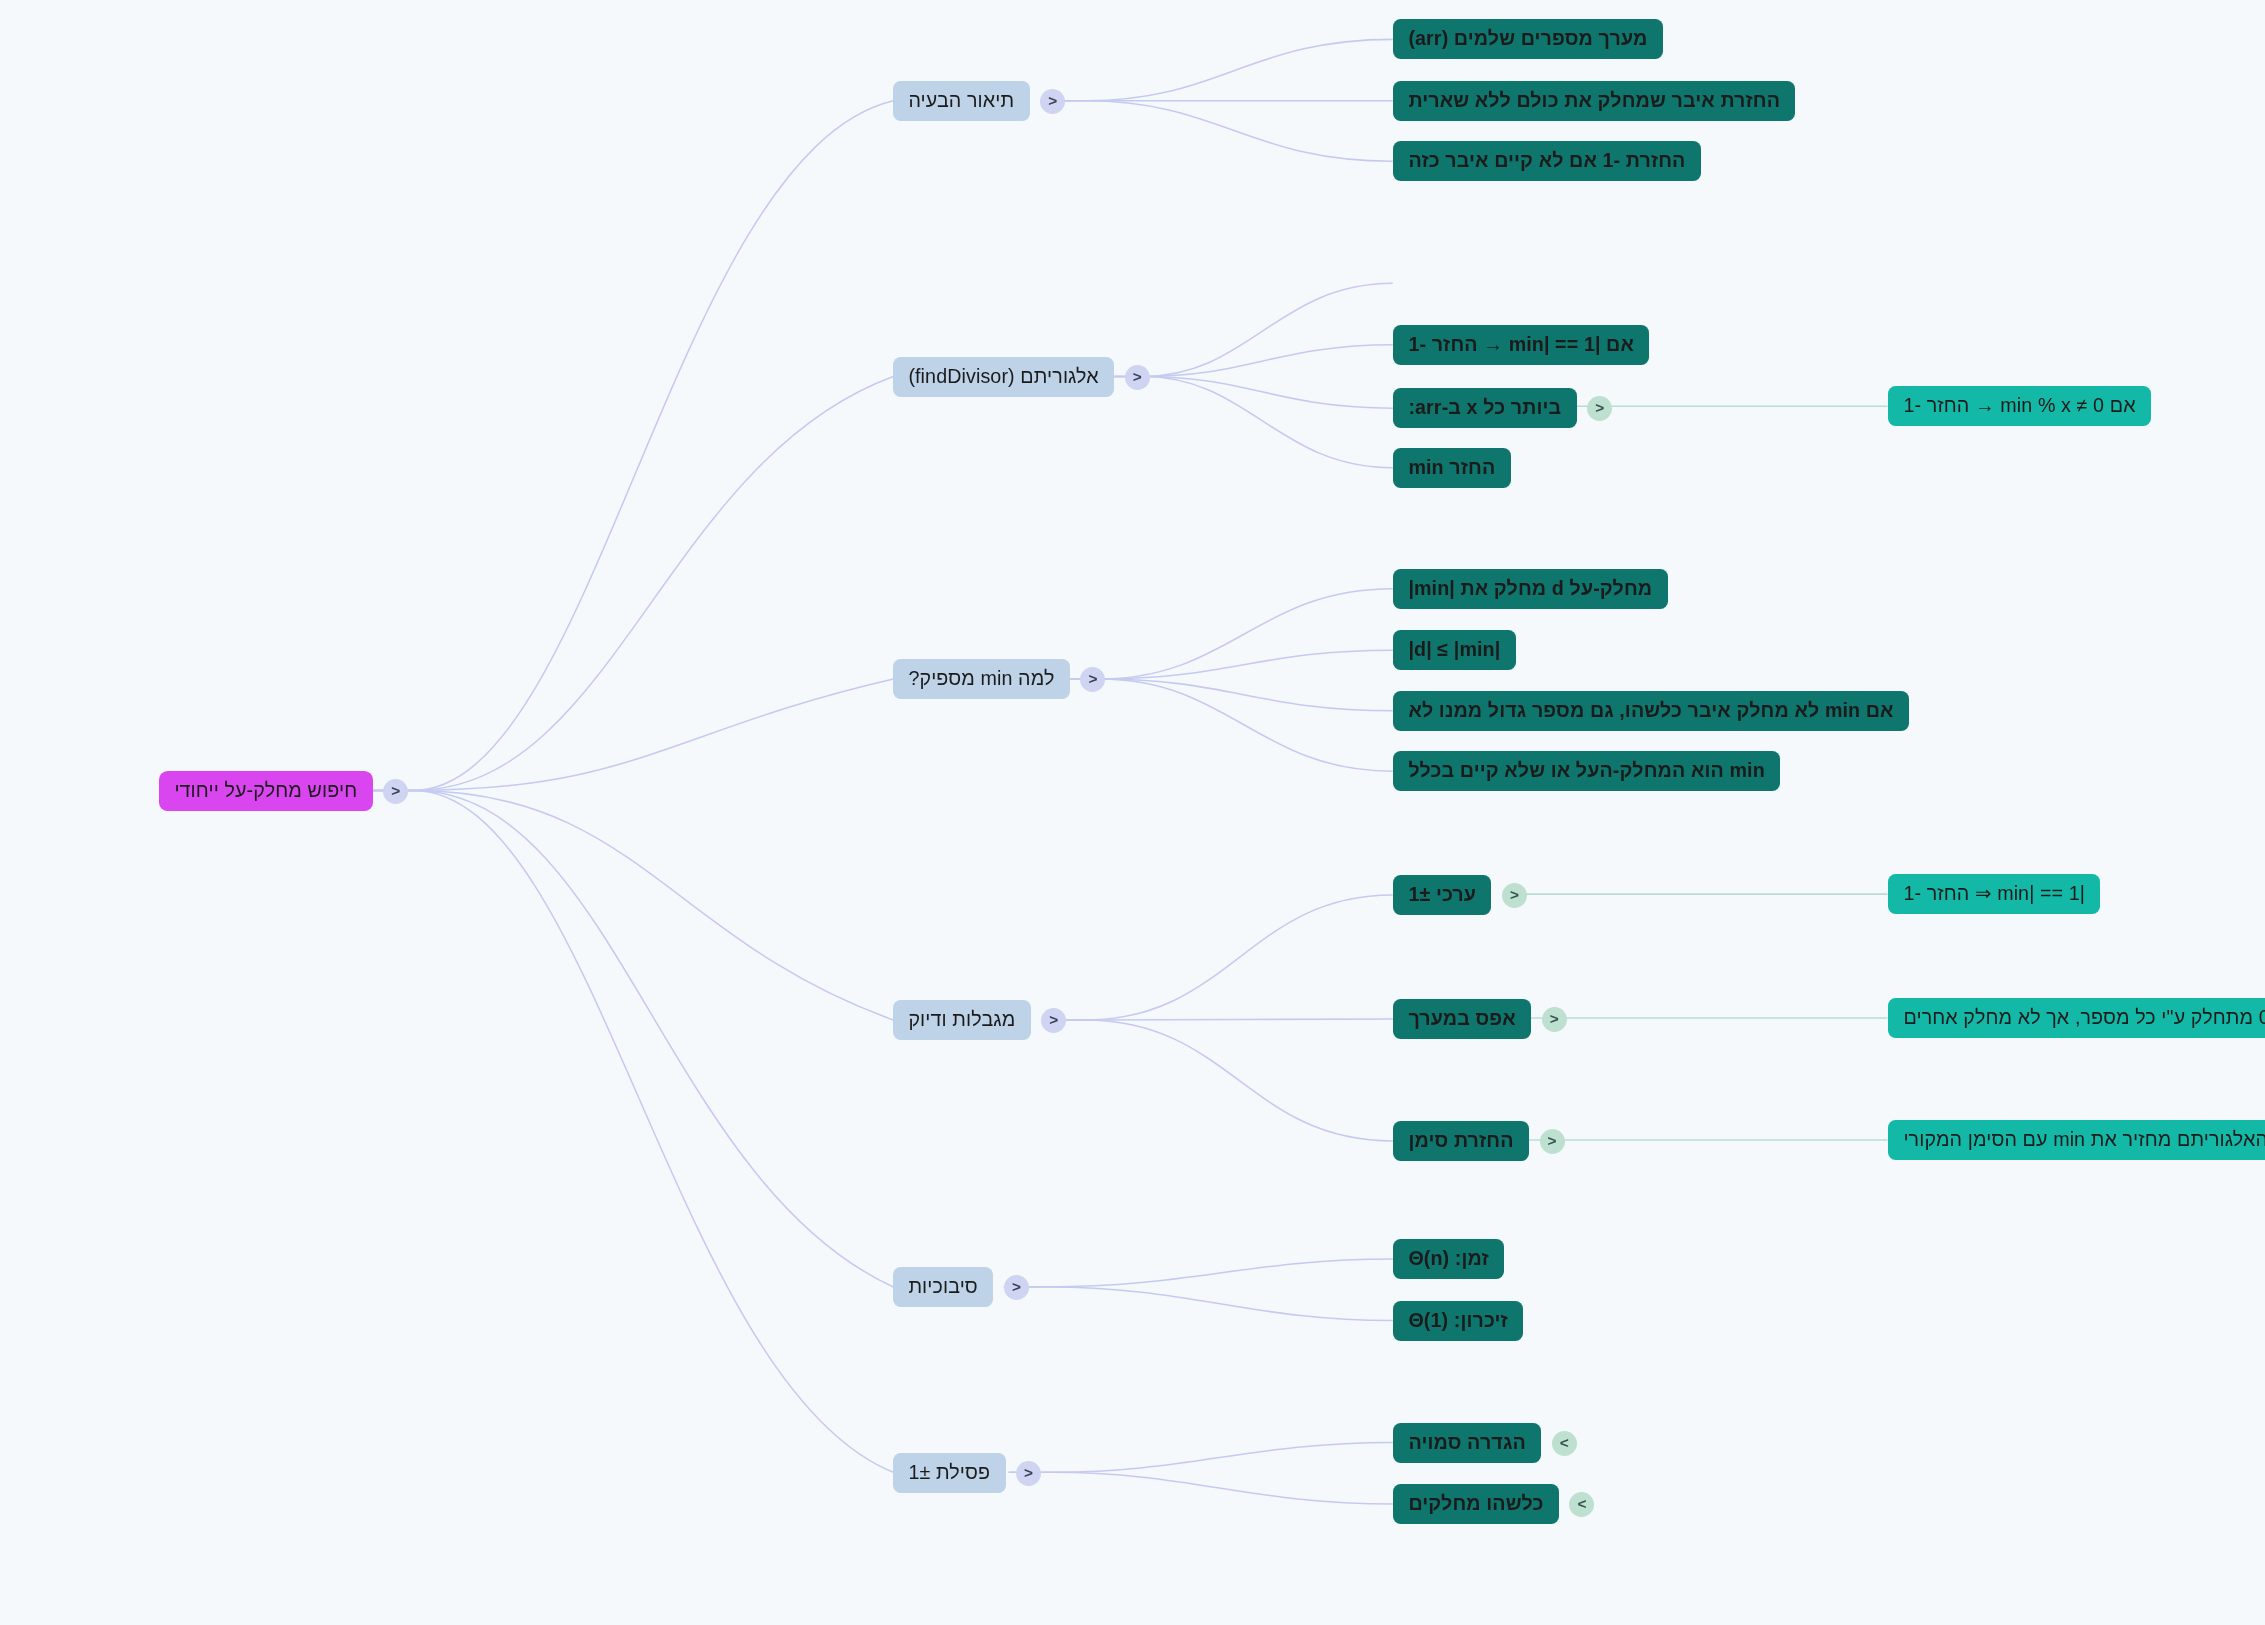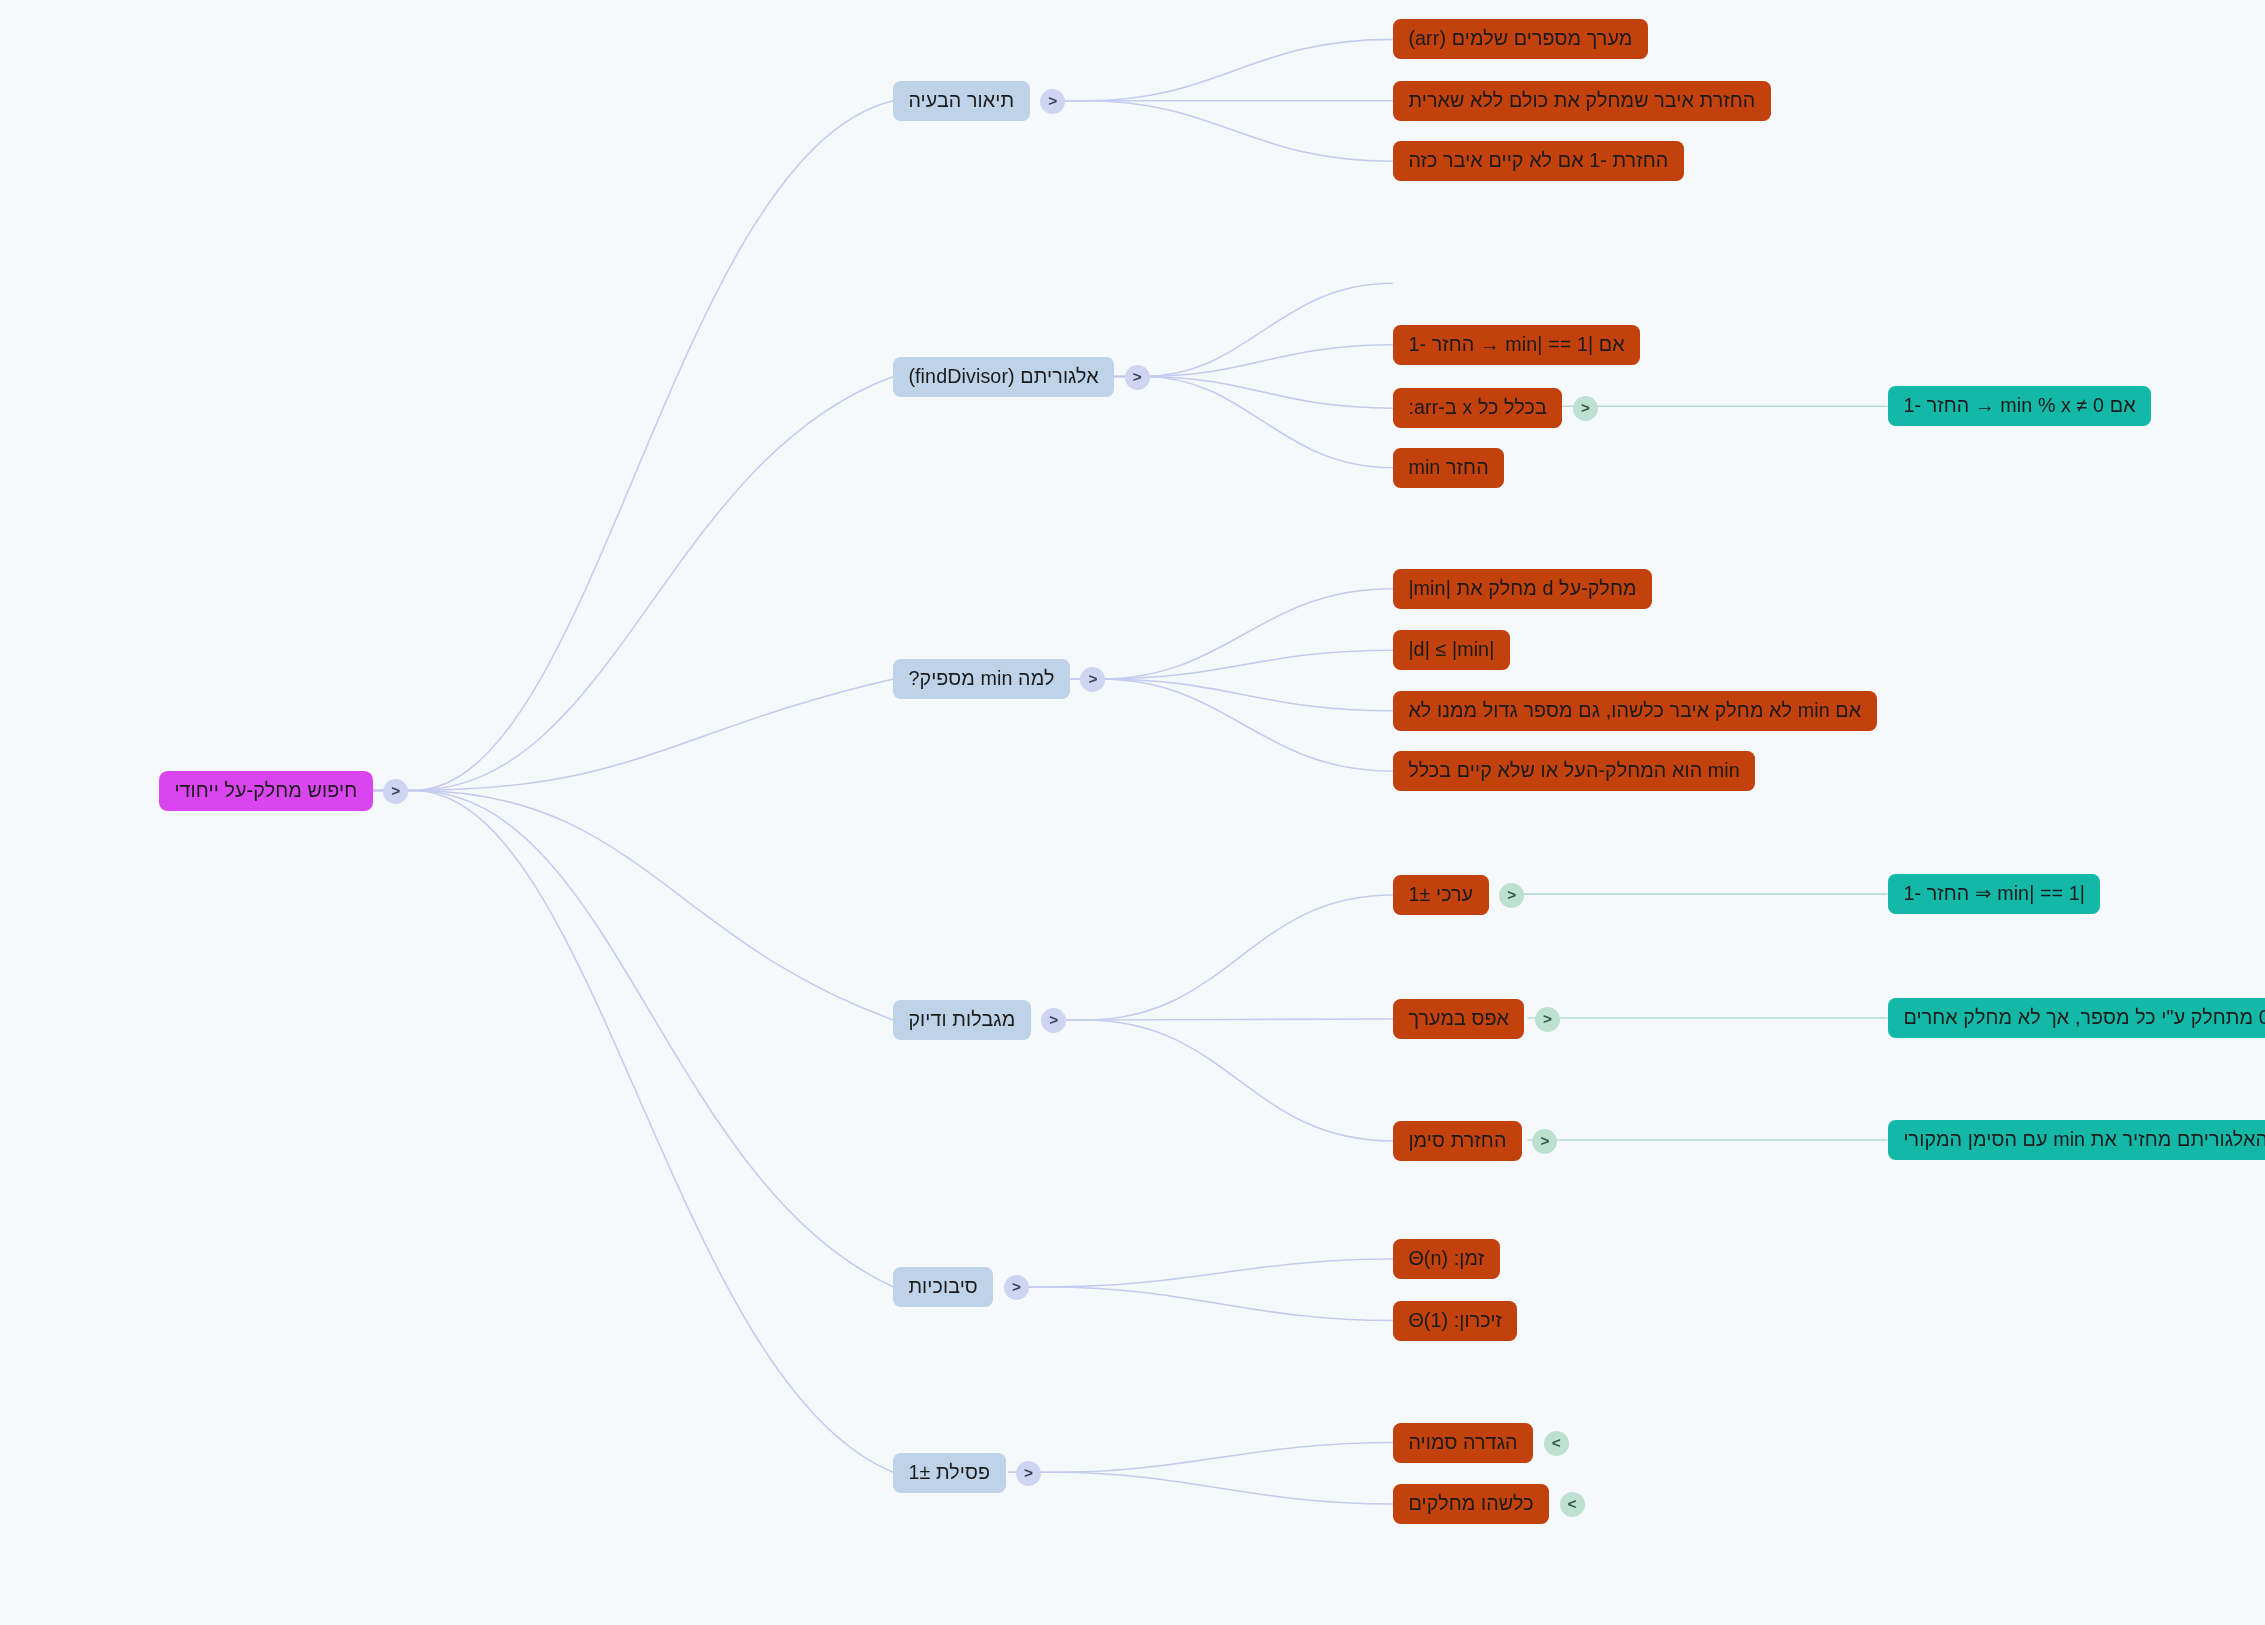--- a/index.html
+++ b/index.html
@@ -43,21 +43,21 @@
     color: #1b1b1b;
     direction: rtl;
     letter-spacing: 0.1px;
   }
   .lvl-root .node-box {
     background: #d946ef;
     border-radius: 8.6px;
     font-size: 19.7px;
   }
   .lvl-1 .node-box { background: #bed3e8; }
-  .lvl-2 .node-box { background: #c2410c; }
+  .lvl-2 .node-box { background: #0f766e; font-weight: bold; }
   .lvl-3 .node-box { background: #14b8a6; }
 
   .toggle {
     width: 25px;
     height: 25px;
     min-width: 25px;
     border-radius: 50%;
     margin-left: 10.6px;
     display: flex;
     align-items: center;
@@ -141,21 +141,21 @@
   </div>
 
   <div class="node lvl-1" style="left:893px; top:377px;">
     <div class="node-box">אלגוריתם (findDivisor)</div>
     <div class="toggle">&gt;</div>
   </div>
   <div class="node lvl-2" style="left:1393px; top:345px;text-align:center;">
     <div class="node-box">אם |min| == 1 → החזר -1</div>
   </div>
   <div class="node lvl-2" style="left:1393px; top:408px;">
-    <div class="node-box">בכלל כל x ב-arr:</div>
+    <div class="node-box">ביותר כל x ב-arr:</div>
     <div class="toggle">&gt;</div>
   </div>
   <div class="node lvl-3" style="left:1888px; top:406px;">
     <div class="node-box">אם min % x ≠ 0 → החזר -1</div>
   </div>
   <div class="node lvl-2" style="left:1393px; top:468px;">
     <div class="node-box">החזר min</div>
   </div>
 
   <div class="node lvl-1" style="left:893px; top:679px;">

